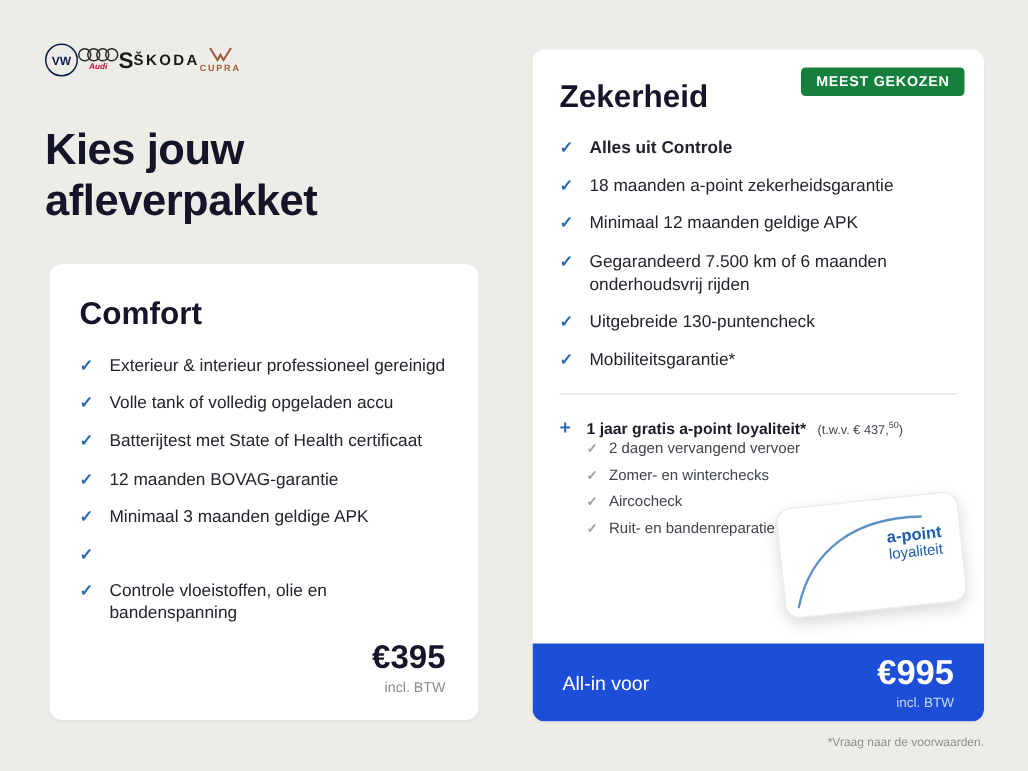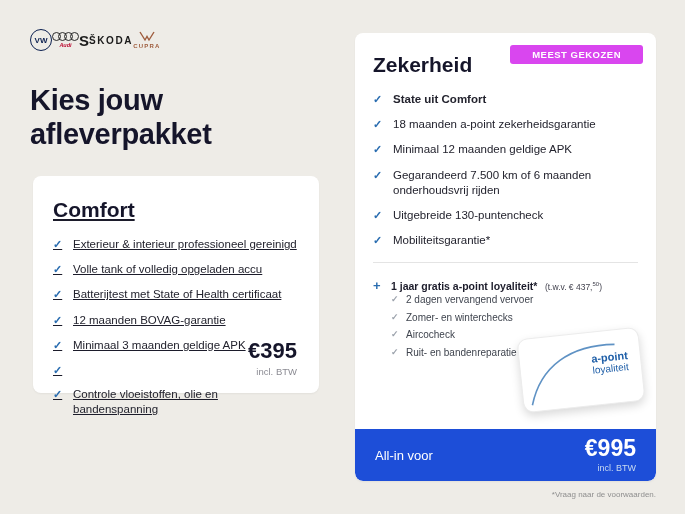--- a/index.html
+++ b/index.html
@@ -20,36 +20,36 @@
   .seat-s { font-size:15px; font-weight:800; color:#1a1a1a; line-height:1; }
   .skoda-text { font-size:10px; font-weight:700; letter-spacing:1.6px; color:#1a1a1a; }
   .cupra-text { font-size:6px; font-weight:700; letter-spacing:1.2px; color:#9e5c3d; }
 
   
   .page-title { position:absolute; left:30px; top:84px; font-size:29px; line-height:1.17;
     font-weight:700; color:#15152a; letter-spacing:-0.3px; }
 
   
   .card { position:absolute; background:#ffffff; border-radius:8px; box-shadow:0 1px 2px rgba(0,0,0,0.05); }
-  .card-comfort { left:33px; top:176px; width:286px; height:217px; padding:22px 20px;text-decoration:underline; }
+  .card-comfort { left:33px; top:176px; width:286px; height:304px; padding:22px 20px; }
   .card-zekerheid { left:355px; top:33px; width:301px; height:448px; padding:20px 18px; overflow:hidden; }
 
   .card-title { font-size:21px; font-weight:700; color:#15152a; margin-bottom:15px; }
 
   .item { display:flex; gap:8px; margin-bottom:10px; font-size:11.5px; line-height:1.32; color:#23232e; }
   .item .check { flex:0 0 12px; color:#2a6db0; font-weight:700; font-size:11px; line-height:1.3; }
   .item.bold .item-text { font-weight:700; }
 
   .price-block { position:absolute; right:22px; bottom:16px; text-align:right;margin-left:44px; }
   .price-big { font-size:22px; font-weight:700; color:#15152a; }
   .price-note { font-size:9.5px; color:#8b8b93; margin-top:2px; }
 
   
-  .badge { position:absolute; top:12px; right:13px; background:#d946ef; color:#ffffff;
-    font-size:9.5px; font-weight:700; letter-spacing:0.5px; padding:4px 22px; border-radius:3px; }
+  .badge { position:absolute; top:12px; right:13px; background:#15803d; color:#ffffff;
+    font-size:9.5px; font-weight:700; letter-spacing:0.5px; padding:4px 10px; border-radius:3px; }
 
   .divider { border:none; border-top:1px solid #e4e4e4; margin:14px 0 13px; }
 
   .loyalty-row { display:flex; gap:6px; align-items:baseline; white-space:nowrap; }
   .plus { flex:0 0 12px; color:#2a6db0; font-weight:700; font-size:13px; }
   .loyalty-title { font-size:10.5px; font-weight:700; color:#1c1c2b; }
   .loyalty-value { font-size:8.5px; color:#43434f; margin-left:3px; }
   .loyalty-value sup { font-size:6px; }
 
   .inclusief-label { margin:10px 0 6px 18px; color:#2a6db0; font-size:11px; font-weight:700; }
@@ -147,21 +147,21 @@
       <div class="price-note">incl. BTW</div>
     </div>
   </div>
 
   <div class="card card-zekerheid">
     <div class="badge">MEEST GEKOZEN</div>
     <div class="card-title">Zekerheid</div>
 
     <div class="item bold">
       <span class="check">✓</span>
-      <span class="item-text">State uit Comfort</span>
+      <span class="item-text">Alles uit Controle</span>
     </div>
     <div class="item">
       <span class="check">✓</span>
       <span class="item-text">18 maanden a-point zekerheidsgarantie</span>
     </div>
     <div class="item">
       <span class="check">✓</span>
       <span class="item-text">Minimaal 12 maanden geldige APK</span>
     </div>
     <div class="item">

